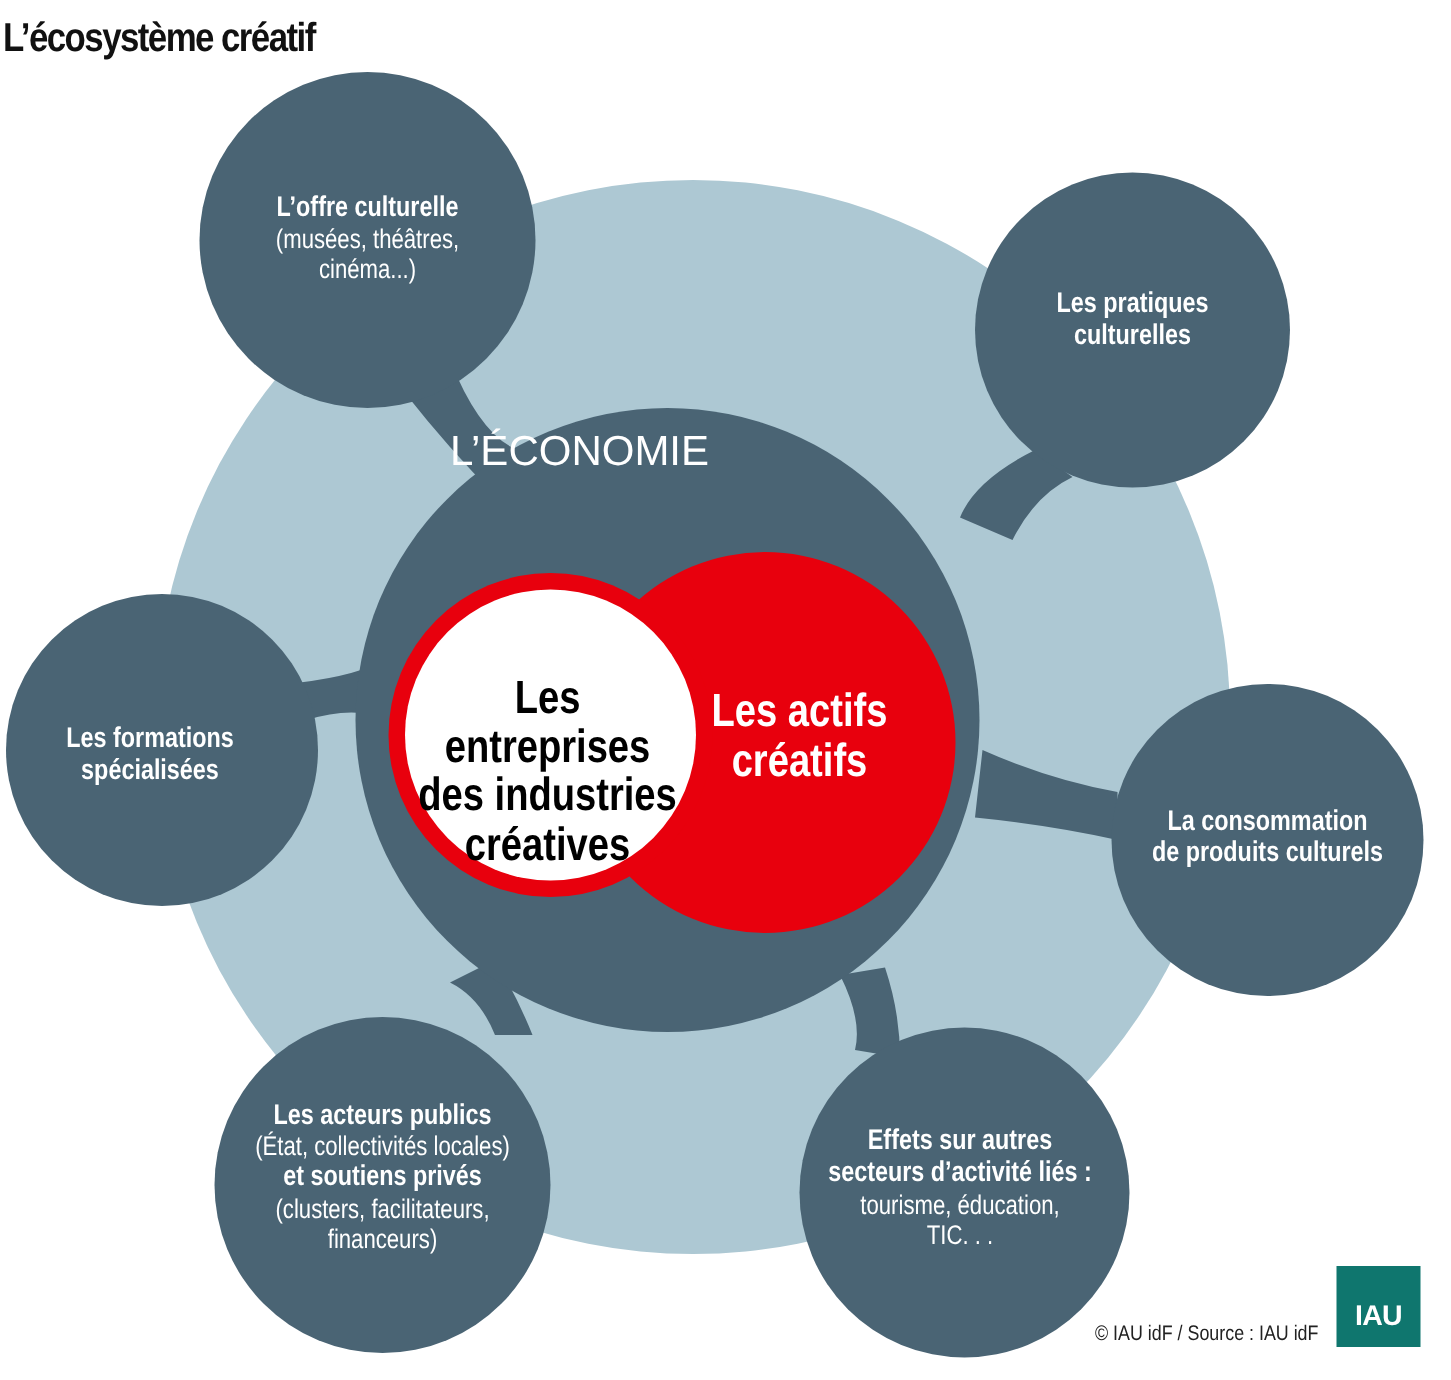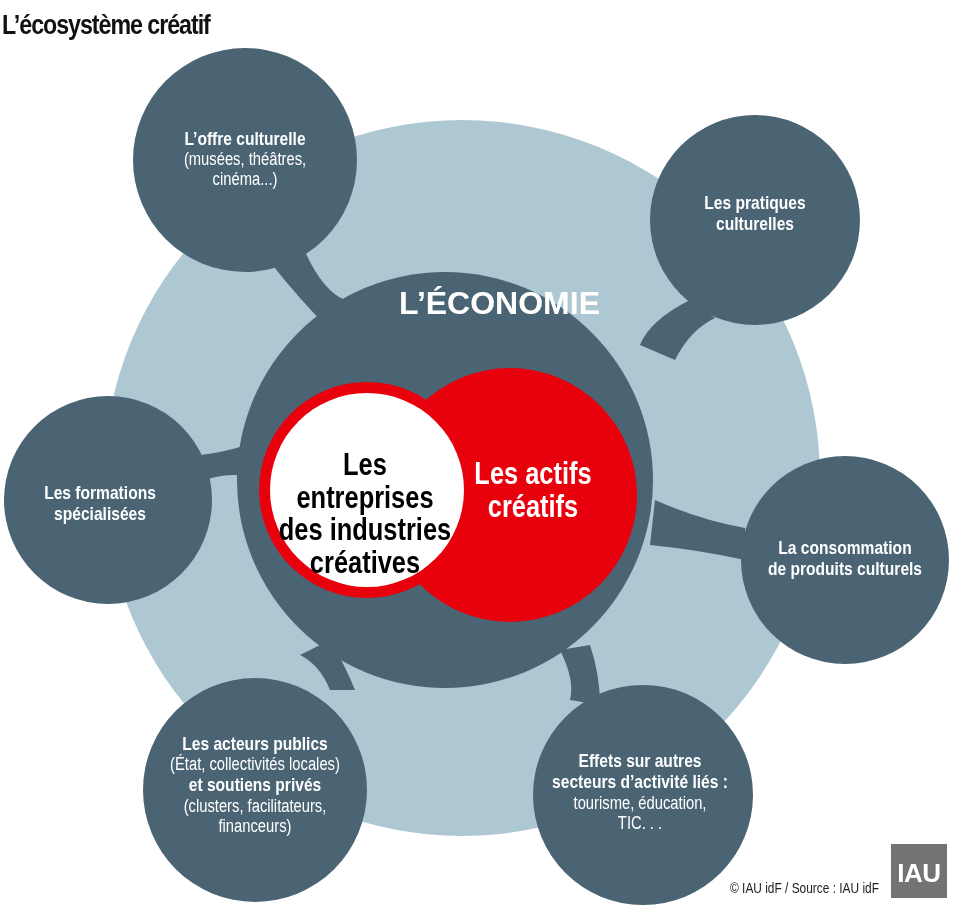--- a/index.html
+++ b/index.html
@@ -5,32 +5,32 @@
     html, body { margin: 0; padding: 0; background: #ffffff; }
     body { width: 967px; height: 920px; position: relative; overflow: hidden;
            font-family: "Liberation Sans", "DejaVu Sans", sans-serif; }
     #title { position: absolute; left: 2px; top: 10px; font-size: 27px; font-weight: bold;
              color: #111; letter-spacing: -1.2px; transform: scaleX(0.86); transform-origin: left top; }
     svg.diagram { position: absolute; left: 0; top: 0; }
     .label { position: absolute; text-align: center; color: #ffffff; line-height: 1.12;
              transform: scaleX(0.82); transform-origin: center center; }
     .node-title { font-weight: bold; font-size: 19px; display: block; }
     .node-sub { font-size: 18px; display: block; }
-    #center-title { position: absolute; left: 300px; top: 283px; width: 300px; text-align: right;
-                    color: #fff; font-weight: bold; font-size: 32px; line-height: 1.27; }
+    #center-title { position: absolute; left: 300px; top: 283px; width: 300px; text-align: left;
+                    color: #fff; font-weight: normal; font-size: 28px; line-height: 1.27; }
     #entreprises { position: absolute; left: 255px; top: 449px; width: 220px; text-align: center;
                    color: #000; font-weight: bold; font-size: 31px; line-height: 1.05;
                    transform: scaleX(0.82); }
     #actifs { position: absolute; left: 448px; top: 458px; width: 170px; text-align: center;
               color: #fff; font-weight: bold; font-size: 31px; line-height: 1.05;
               transform: scaleX(0.82); }
     #credit { position: absolute; left: 730px; top: 880px; font-size: 14px; color: #222;
               transform: scaleX(0.85); transform-origin: left top; white-space: nowrap; }
     #logo { position: absolute; left: 891px; top: 844px; width: 56px; height: 54px;
-            background: #737373; color: #fff; font-weight: bold; font-size: 26px;
+            background: #0f766e; color: #fff; font-weight: bold; font-size: 19px;
             display: flex; align-items: flex-end; justify-content: center; padding-bottom: 0;
             box-sizing: border-box; }
     #logo span { margin-bottom: 9px; letter-spacing: -0.5px; }
   </style>
 </head>
 <body>
 
 <div id="title">L’écosystème créatif</div>
 
 <svg class="diagram" width="967" height="920" viewBox="0 0 967 920">

